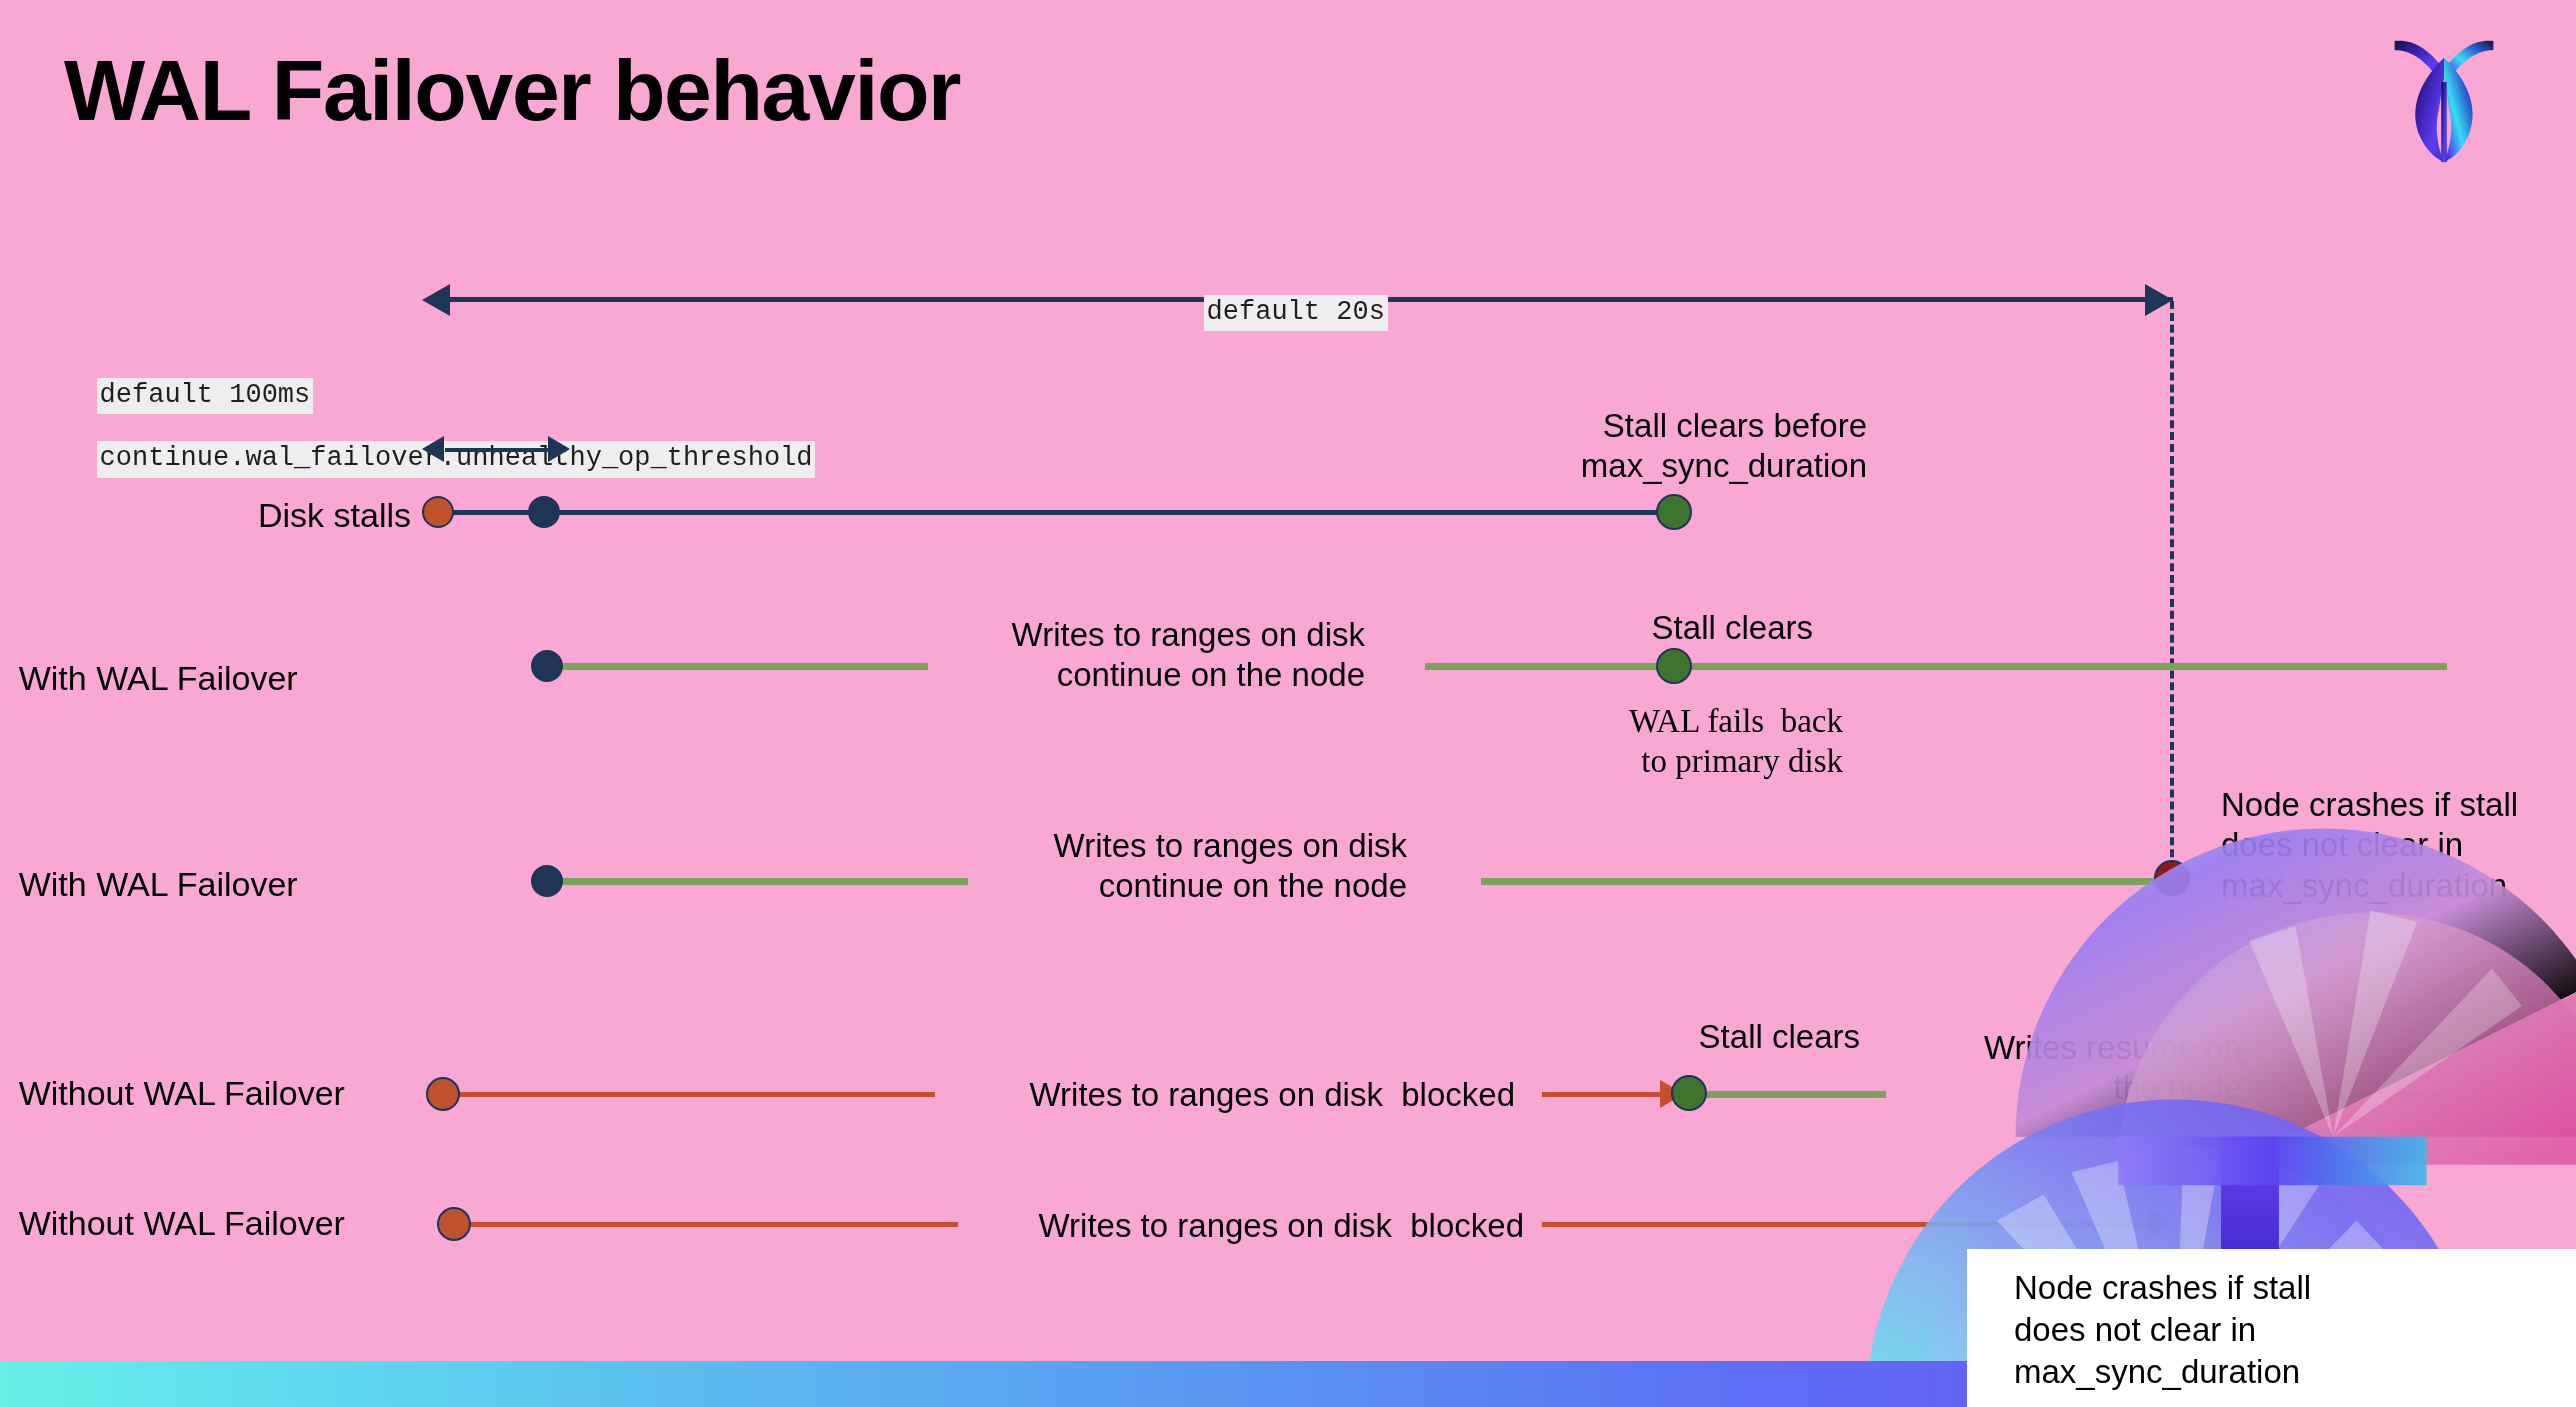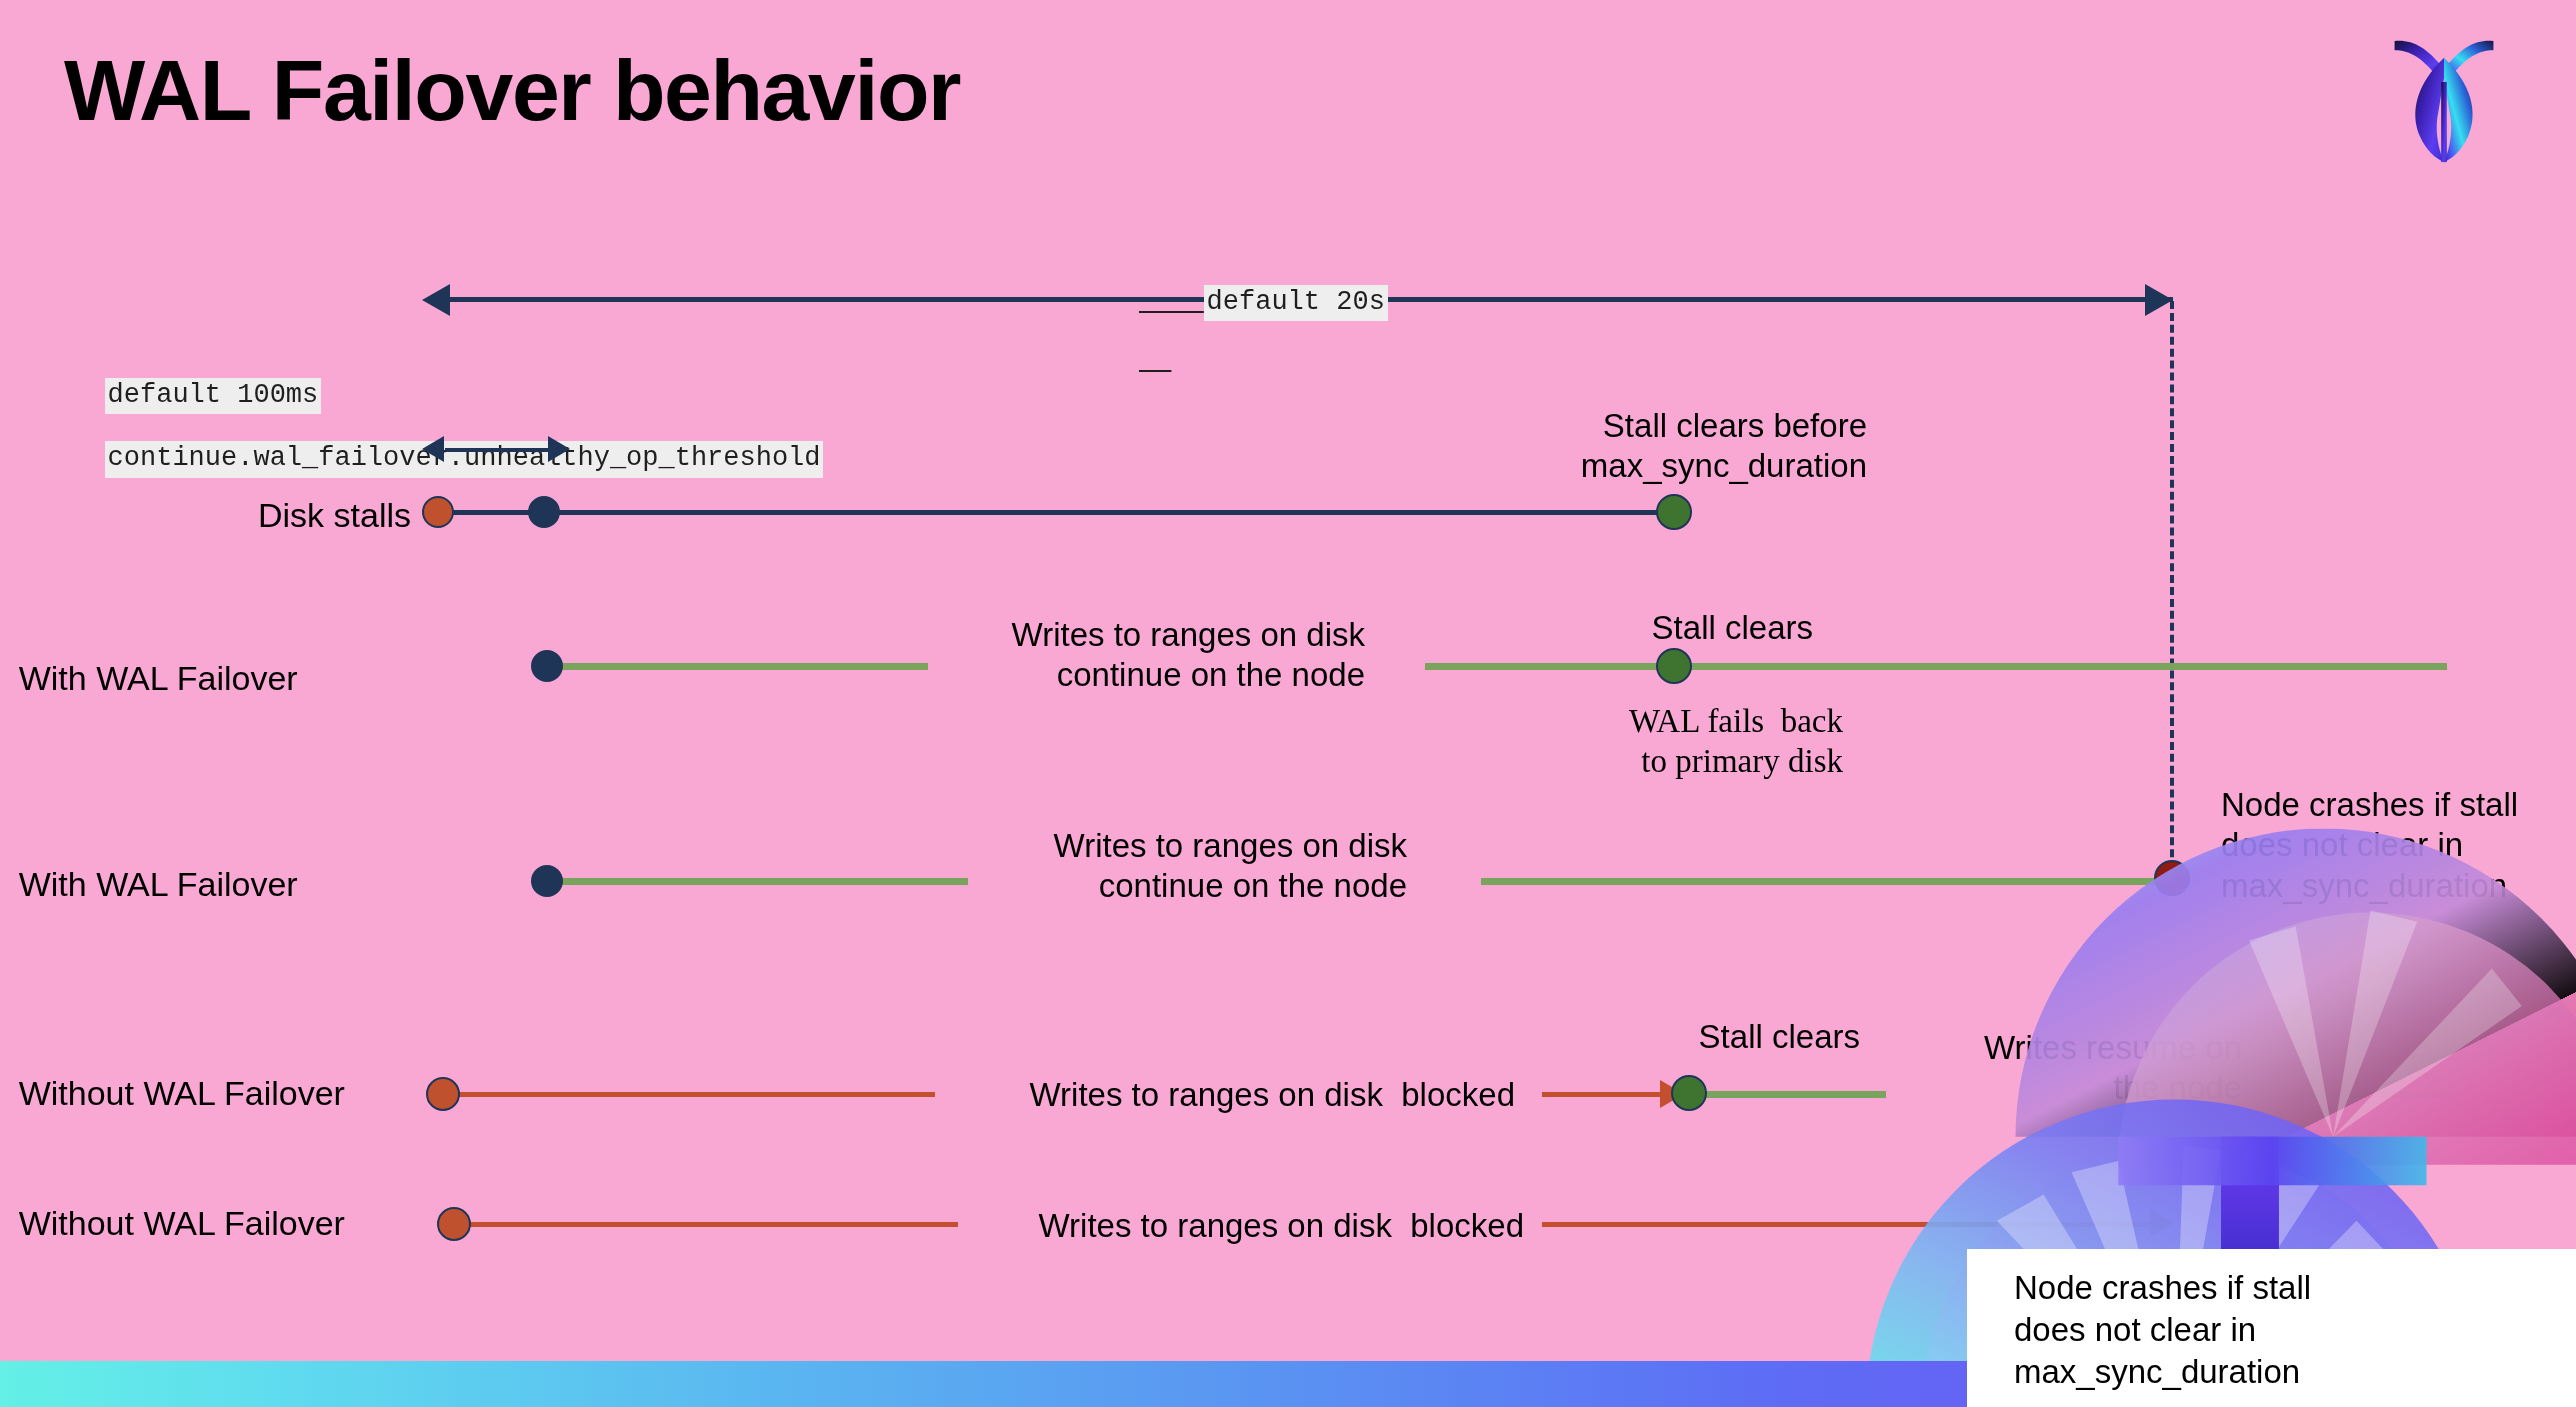--- a/index.html
+++ b/index.html
@@ -212,27 +212,27 @@
                C66 130 69 110 65 92 C63 80 61 66 59 56 Z" fill="url(#lgB)"></path>
 
       <path d="M56 60 L62 60 L62 146 L56 146 Z" fill="url(#lgA)"></path>
     </svg>
   </div>
 
   <div class="hline navy" style="left:449px; top:297px; width:1724px;"></div>
   <div class="arrow-head left" style="left:422px; top:284px;"></div>
   <div class="arrow-head right" style="left:2145px; top:284px;"></div>
 
-  <div class="code-ann" style="left:1139px; top:258px;text-decoration:underline;">
+  <div class="code-ann" style="left:1139px; top:268px;">
     <span>default 20s</span><br>
   </div>
 
   <div class="vdash" style="left:2170px; top:301px; height:580px;"></div>
 
-  <div class="code-ann" style="left:40px; top:351px;">
+  <div class="code-ann" style="left:32px; top:351px;">
     <span>default 100ms</span><br>
     <span>continue.wal_failover.unhealthy_op_threshold</span>
   </div>
 
   <div class="hline navy" style="left:445px; top:448px; width:103px; height:3.7px;"></div>
   <div class="arrow-head small-left" style="left:422px; top:436px;"></div>
   <div class="arrow-head small-right" style="left:548px; top:436px;"></div>
 
   <div class="row-label r" style="left:131px; top:495px; width:280px; text-align:right;">Disk stalls</div>
 

